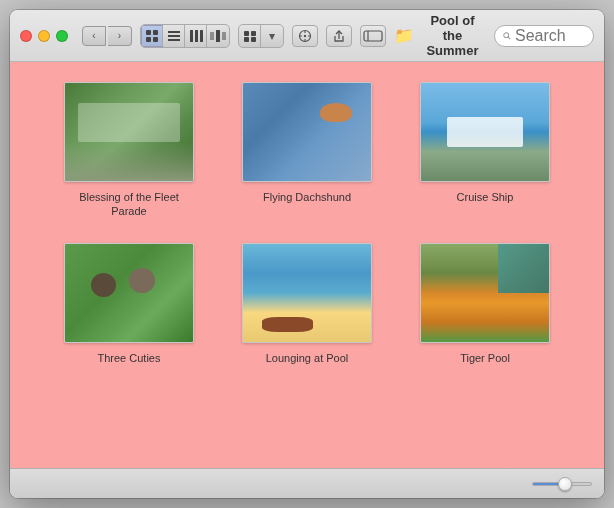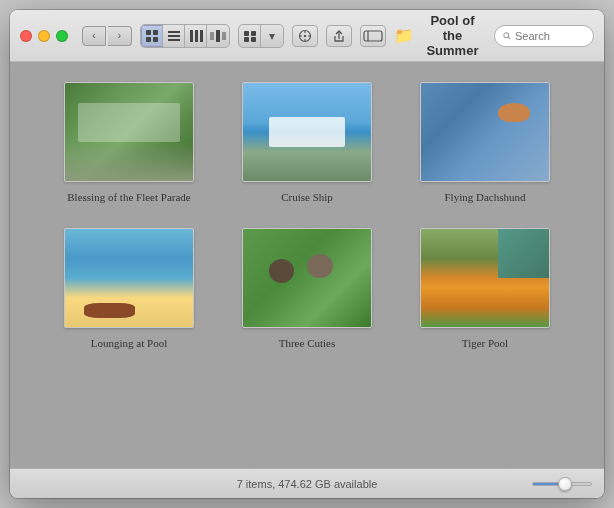--- a/index.html
+++ b/index.html
@@ -153,32 +153,31 @@
       padding: 2px 8px;
       gap: 4px;
       width: 100px;
       height: 22px;
     }
 
     .search-box input {
       border: none;
       outline: none;
       background: transparent;
-      font-size: 11px;
+      font-size: 16px;
       color: #888;
       width: 70px;
     }
 
     
     .content {
       flex: 1;
-      background: #a3a3a3;
+      background: #fca5a5;
       overflow-y: auto;
       padding: 20px 40px;
-      font-family: Liberation Serif, serif;
     }
 
     .photo-grid {
       display: grid;
       grid-template-columns: repeat(3, 1fr);
       gap: 24px 20px;
       justify-items: center;
     }
 
     .photo-item {
@@ -457,49 +456,48 @@
 
   <div class="content">
     <div class="photo-grid">
 
       <div class="photo-item">
         <div class="photo-frame photo-blessing"></div>
         <div class="photo-label">Blessing of the Fleet Parade</div>
       </div>
 
       <div class="photo-item">
+        <div class="photo-frame photo-dachshund"></div>
+        <div class="photo-label">Flying Dachshund</div>
+      </div>
+
+      <div class="photo-item">
         <div class="photo-frame photo-cruise"></div>
         <div class="photo-label">Cruise Ship</div>
       </div>
 
       <div class="photo-item">
-        <div class="photo-frame photo-dachshund"></div>
-        <div class="photo-label">Flying Dachshund</div>
+        <div class="photo-frame photo-cuties"></div>
+        <div class="photo-label">Three Cuties</div>
       </div>
 
       <div class="photo-item">
         <div class="photo-frame photo-pool"></div>
         <div class="photo-label">Lounging at Pool</div>
       </div>
 
       <div class="photo-item">
-        <div class="photo-frame photo-cuties"></div>
-        <div class="photo-label">Three Cuties</div>
-      </div>
-
-      <div class="photo-item">
         <div class="photo-frame photo-tiger-lily"></div>
         <div class="photo-label">Tiger Pool</div>
       </div>
 
     </div>
   </div>
 
   <div class="statusbar">
-    <span class="status-text">7 items, 474.62 GB available</span>
     <div class="slider-container">
       <div class="slider-track">
         <div class="slider-thumb"></div>
       </div>
     </div>
   </div>
 
 </div>
 
 </body></html>

